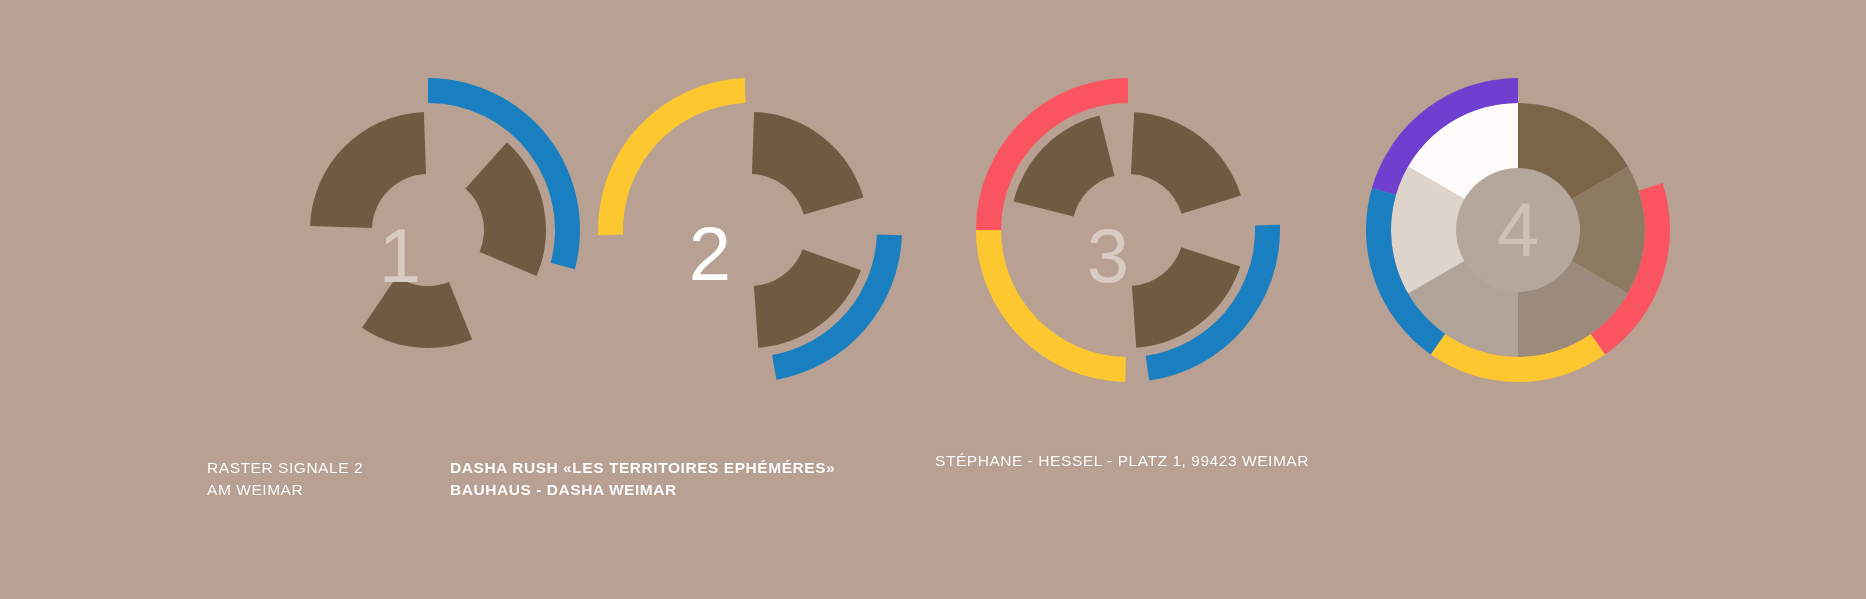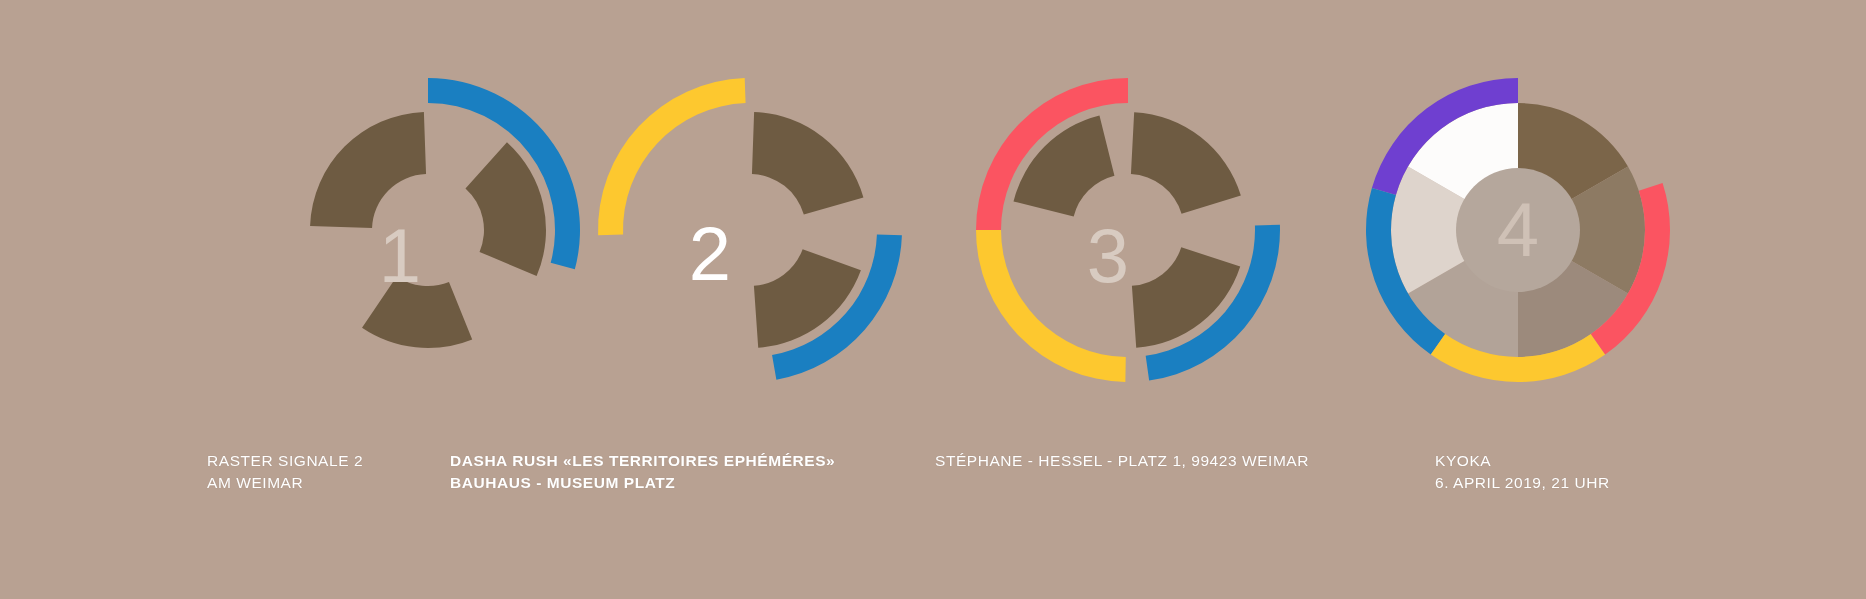--- a/index.html
+++ b/index.html
@@ -47,21 +47,21 @@
   .caption {
     position: absolute;
     color: #ffffff;
     font-family: "Liberation Sans", sans-serif;
     font-size: 15.5px;
     letter-spacing: 0.55px;
     line-height: 22px;
     white-space: nowrap;
     text-shadow: 0 0 1px rgba(120,100,88,0.35);
   }
-  .caption .line1 { display: block; }
+  .caption .line1 { display: block; margin-top: 7px; }
   .caption .line2 { display: block; }
 
   .c1 { left: 207px; top: 450px; }
   .c2 { left: 450px; top: 450px; font-weight: bold; }
   .c3 { left: 935px; top: 450px; }
   .c4 { left: 1435px; top: 450px; }
 </style>
 </head>
 <body style="background: rgb(184, 161, 146);">
 
@@ -132,25 +132,21 @@
     </svg>
   </div>
 
   <div class="caption c1">
     <span class="line1">RASTER SIGNALE   2</span>
     <span class="line2">AM WEIMAR</span>
   </div>
 
   <div class="caption c2">
     <span class="line1">DASHA RUSH «LES TERRITOIRES EPHÉMÉRES»</span>
-    <span class="line2">BAUHAUS - MUSEUM PLATZ</span>
+    <span class="line2">BAUHAUS - DASHA WEIMAR</span>
   </div>
 
   <div class="caption c3">
     <span class="line2">STÉPHANE - HESSEL - PLATZ 1, 99423 WEIMAR</span>
   </div>
 
-  <div class="caption c4">
-    <span class="line1">KYOKA</span>
-    <span class="line2">6. APRIL 2019, 21 UHR</span>
-  </div>
 
 </div>
 
 </body></html>

